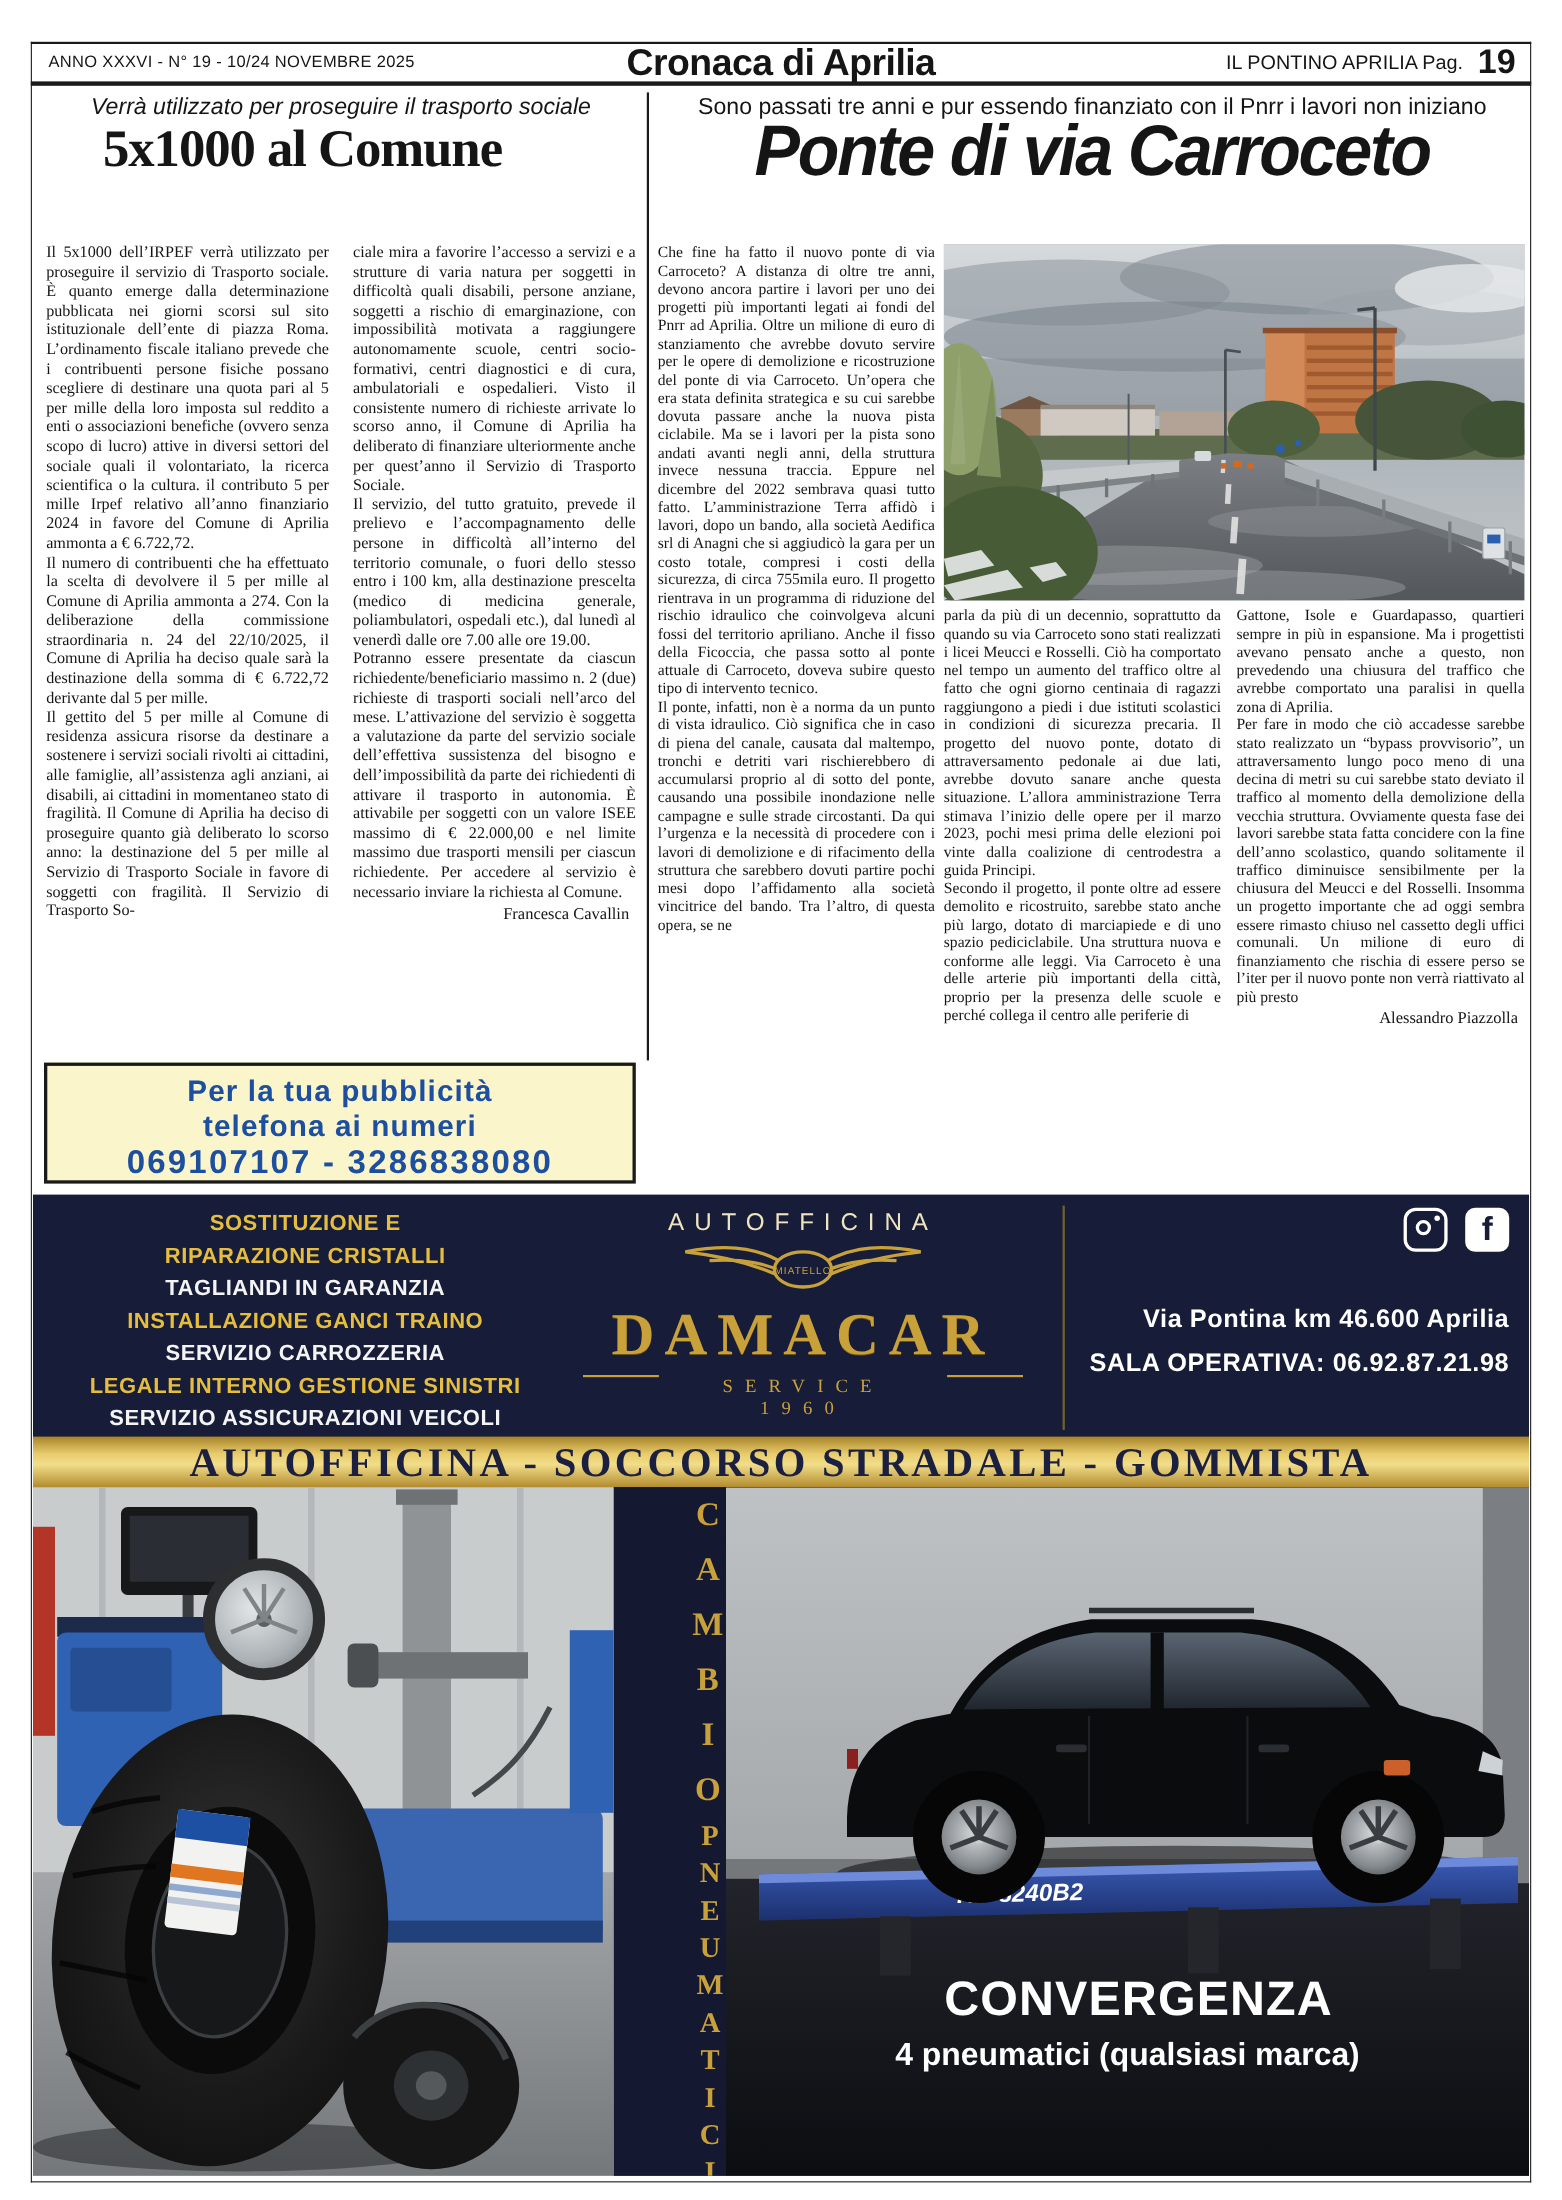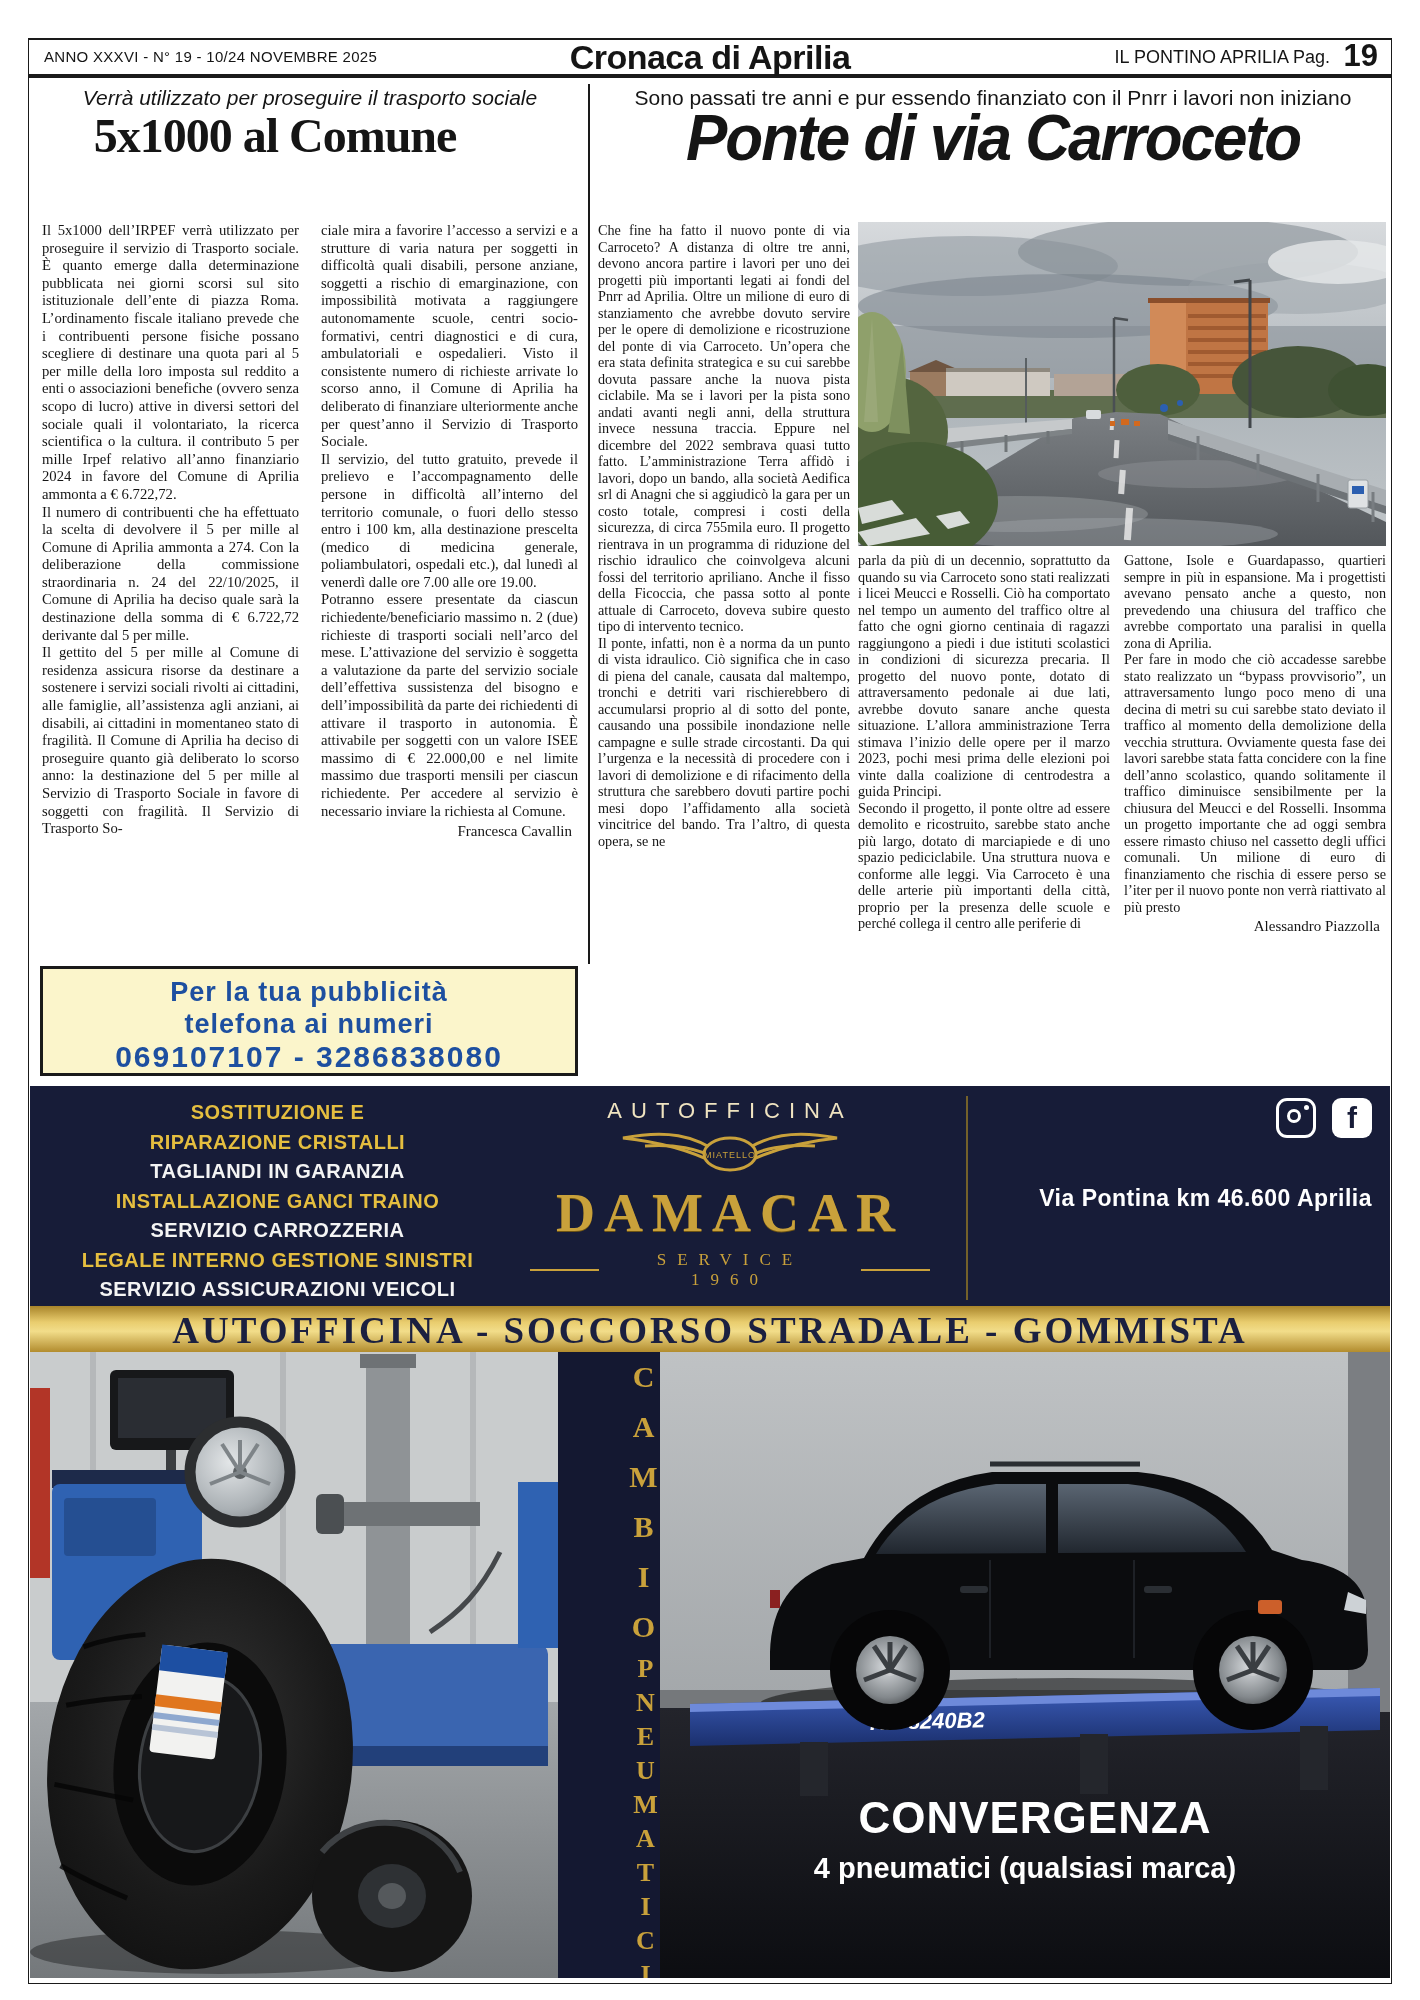--- a/index.html
+++ b/index.html
@@ -55,21 +55,21 @@
   #services{position:absolute;left:20px;top:12px;width:455px;text-align:center;
     font-family:"Liberation Sans",sans-serif;font-weight:bold;}
   #services .svc{font-size:20px;line-height:29.5px;letter-spacing:.5px;}
   .svc.gold{color:#e5be3f;} .svc.white{color:#f4f4f4;}
 
   #logo-block{position:absolute;left:500px;top:6px;width:400px;text-align:center;}
   #autofficina-label{font-family:"Liberation Sans",sans-serif;color:#efe3c0;font-size:22px;
     letter-spacing:9px;margin-top:6px;}
   #brand{font-family:"Liberation Serif",serif;font-weight:bold;color:#c9a13b;font-size:54px;
     letter-spacing:9px;margin-top:2px;text-shadow:0 1px 0 #6e5414;}
-  #service-line{display:flex;align-items:center;justify-content:center;gap:24px;margin-top:6px;}
+  #service-line{display:flex;align-items:flex-start;justify-content:center;gap:24px;margin-top:6px;}
   #service-line .rule{width:78px;height:2px;background:#c9a13b;}
   #service-line .txt{font-family:"Liberation Serif",serif;color:#c9a13b;font-size:17px;letter-spacing:11px;}
 
   #gold-divider{position:absolute;left:936px;top:10px;width:2px;height:204px;background:#8c7327;opacity:.8;}
 
   #social-row{position:absolute;right:18px;top:12px;display:flex;gap:16px;}
   .ig{width:40px;height:40px;border:3px solid #fff;border-radius:11px;position:relative;box-sizing:border-box;}
   .ig .lens{position:absolute;left:8px;top:8px;width:14px;height:14px;border:3px solid #fff;border-radius:50%;box-sizing:border-box;}
   .ig .dot{position:absolute;right:4px;top:4px;width:5px;height:5px;background:#fff;border-radius:50%;}
   .fb{width:40px;height:40px;background:#fff;border-radius:9px;display:flex;align-items:center;justify-content:center;
@@ -286,20 +286,21 @@
   <div id="social-row">
     <div class="ig">
       <div class="lens"></div>
         <div class="dot"></div>
     </div>
     <div class="fb">f</div>
   </div>
 
   <div id="address-block">
     <div>Via Pontina km 46.600 Aprilia</div>
+    <div>SALA OPERATIVA: 06.92.87.21.98</div>
   </div>
 
   <div id="gold-banner">
     <div class="txt">AUTOFFICINA - SOCCORSO STRADALE - GOMMISTA</div>
   </div>
 
   <div id="photos">
 
     <div id="left-photo">
       <svg width="528" height="626" viewBox="0 0 528 626">

